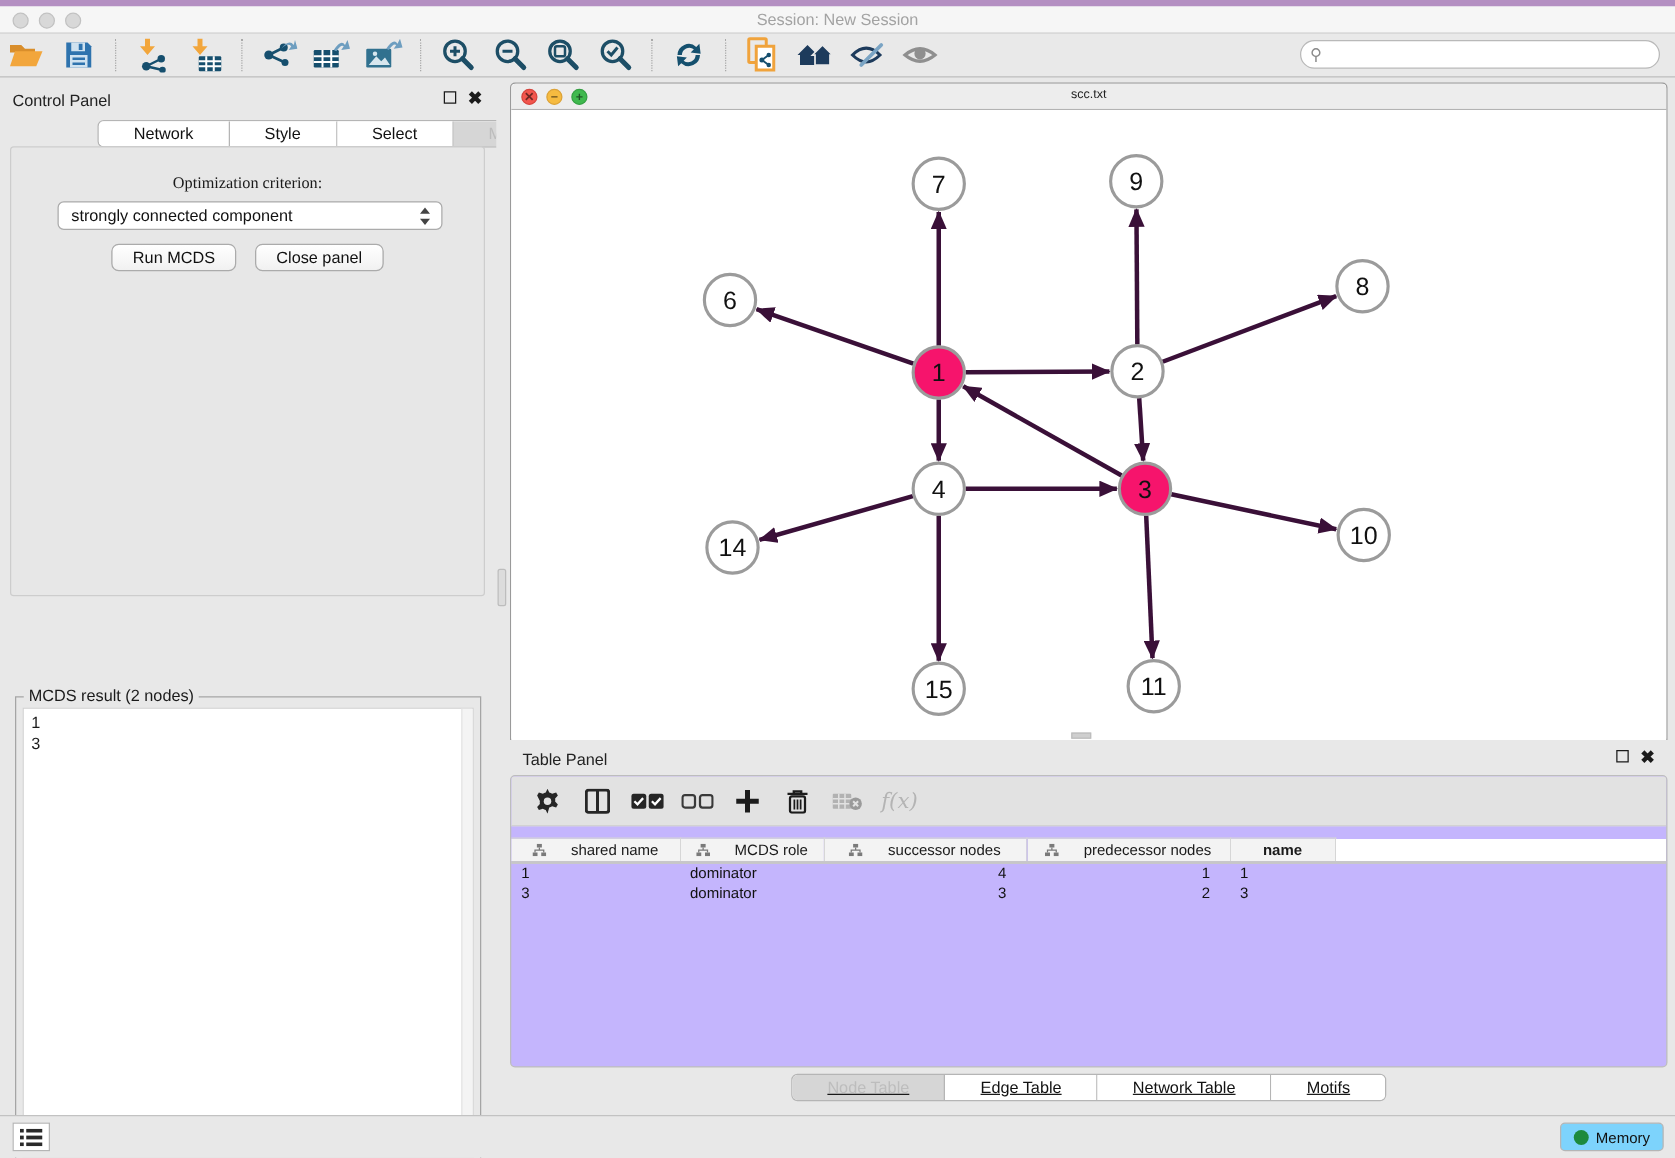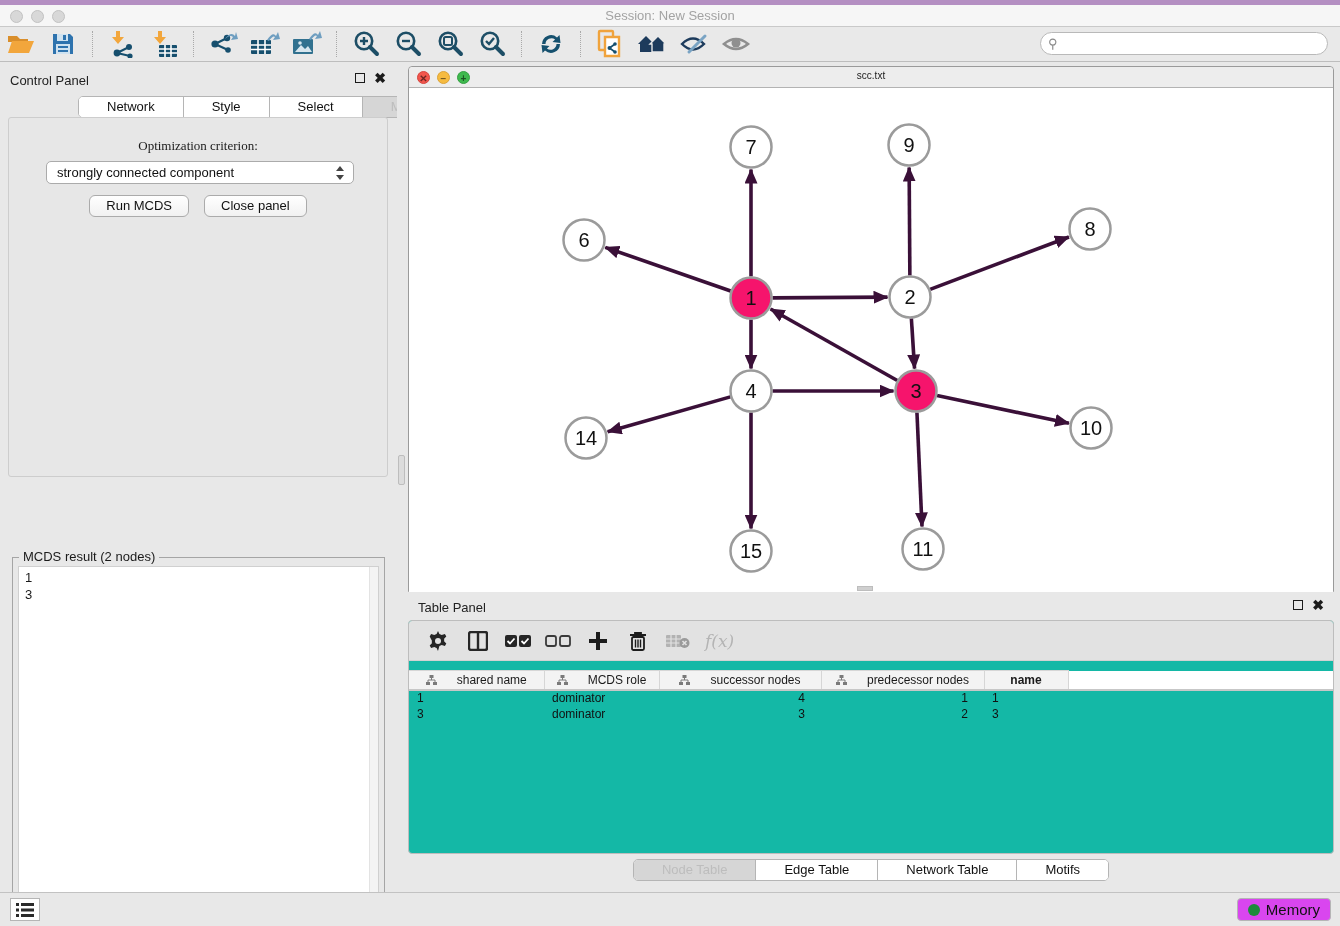--- a/index.html
+++ b/index.html
@@ -57,36 +57,36 @@
   .nt-dot { width:13px; height:13px; border-radius:50%; font-size:10px; font-weight:bold; text-align:center; line-height:13px; color:rgba(0,0,0,.55); }
   .nt-close { background:#f2564d; border:1px solid #d6453e; }
   .nt-min { background:#f6bb40; border:1px solid #dca338; }
   .nt-zoom { background:#3fb94e; border:1px solid #35a043; }
   .net-title { position:absolute; left:0; right:0; top:3px; text-align:center; font-size:10px; color:#222; }
   .net-canvas { position:absolute; left:0; top:21px; width:924px; height:504px; background:#fff; }
   .canvas-nub { position:absolute; left:448px; bottom:1px; width:16px; height:5px; background:#cfcfcf; border:1px solid #bdbdbd; }
 
   
   .table-panel { position:absolute; left:408px; top:596px; width:926px; height:292px; background:#e8e8e8; }
-  .tp-body { position:absolute; left:0; top:24px; width:926px; height:234px; background:#14b8a6; border:1px solid #bdbdbd; border-radius:4px; overflow:hidden; }
+  .tp-body { position:absolute; left:0; top:24px; width:926px; height:234px; background:#c4b5fd; border:1px solid #bdbdbd; border-radius:4px; overflow:hidden; }
   .tp-toolbar { height:40px; background:#e2e2e2; border-bottom:1px solid #d2d2d2; display:flex; align-items:center; padding-left:14px; }
   .tp-tbtn { width:30px; height:28px; display:flex; align-items:center; justify-content:center; margin-right:10px; }
   .fx-label { font-family:"DejaVu Serif", serif; font-style:italic; font-size:17px; color:#b4b4b4; margin-left:2px; }
   .tbl { width:100%; border-collapse:collapse; margin-top:9px; table-layout:fixed; }
   .tbl th { background:#f3f3f3; border-top:1px solid #d6d6d6; border-bottom:2px solid #c7c7c7; border-right:1px solid #d6d6d6; font-weight:normal; font-size:12px; height:19px; padding:0 4px; position:relative; }
   .tbl th .hwrap { display:flex; align-items:center; justify-content:center; gap:20px; }
   .tbl th.noicon .hwrap { justify-content:center;font-weight:bold; }
   .tbl td { font-size:12px; height:16px; padding:0 8px; color:#111; }
   .al { text-align:left; } .ar { text-align:right; padding-right:16px !important; }
   .tp-tabs-row { position:absolute; left:0; top:263px; width:926px; display:flex; justify-content:center; }
 
   
   .statusbar { position:absolute; left:0; top:892px; width:1340px; height:34px; background:#e8e8e8; border-top:1px solid #c2c2c2; }
   .list-btn { position:absolute; left:10px; top:5px; width:30px; height:23px; background:#fff; border:1px solid #b5b5b5; display:flex; align-items:center; justify-content:center; }
-  .memory-btn { position:absolute; right:9px; top:5px; height:23px; background:#d946ef; border:1px solid #b5b5b5; border-radius:4px; display:flex; align-items:center; gap:6px; padding:0 10px; font-size:15px; color:#111; }
+  .memory-btn { position:absolute; right:9px; top:5px; height:23px; background:#7dd3fc; border:1px solid #b5b5b5; border-radius:4px; display:flex; align-items:center; gap:6px; padding:0 10px; font-size:12px; color:#111; }
   .mem-dot { width:12px; height:12px; border-radius:50%; background:#1d8a3c; }
 
   svg { display:block; }
 </style>
 </head>
 <body>
 
 <div class="titlebar">
   <div class="traffic">
     <div class="tl-dot"></div>
@@ -479,21 +479,21 @@
           <td class="ar">3</td>
           <td class="ar">2</td>
           <td class="al">3</td>
           <td></td>
         </tr>
       </tbody>
     </table>
   </div>
 
   <div class="tp-tabs-row">
-    <div class="seg-tabs" style="position:static;">
+    <div class="seg-tabs" style="position:static;text-decoration:underline;">
       <div class="seg-tab sel">Node Table</div>
       <div class="seg-tab">Edge Table</div>
       <div class="seg-tab">Network Table</div>
       <div class="seg-tab">Motifs</div>
     </div>
   </div>
 </div>
 
 <div class="statusbar">
   <div class="list-btn">

